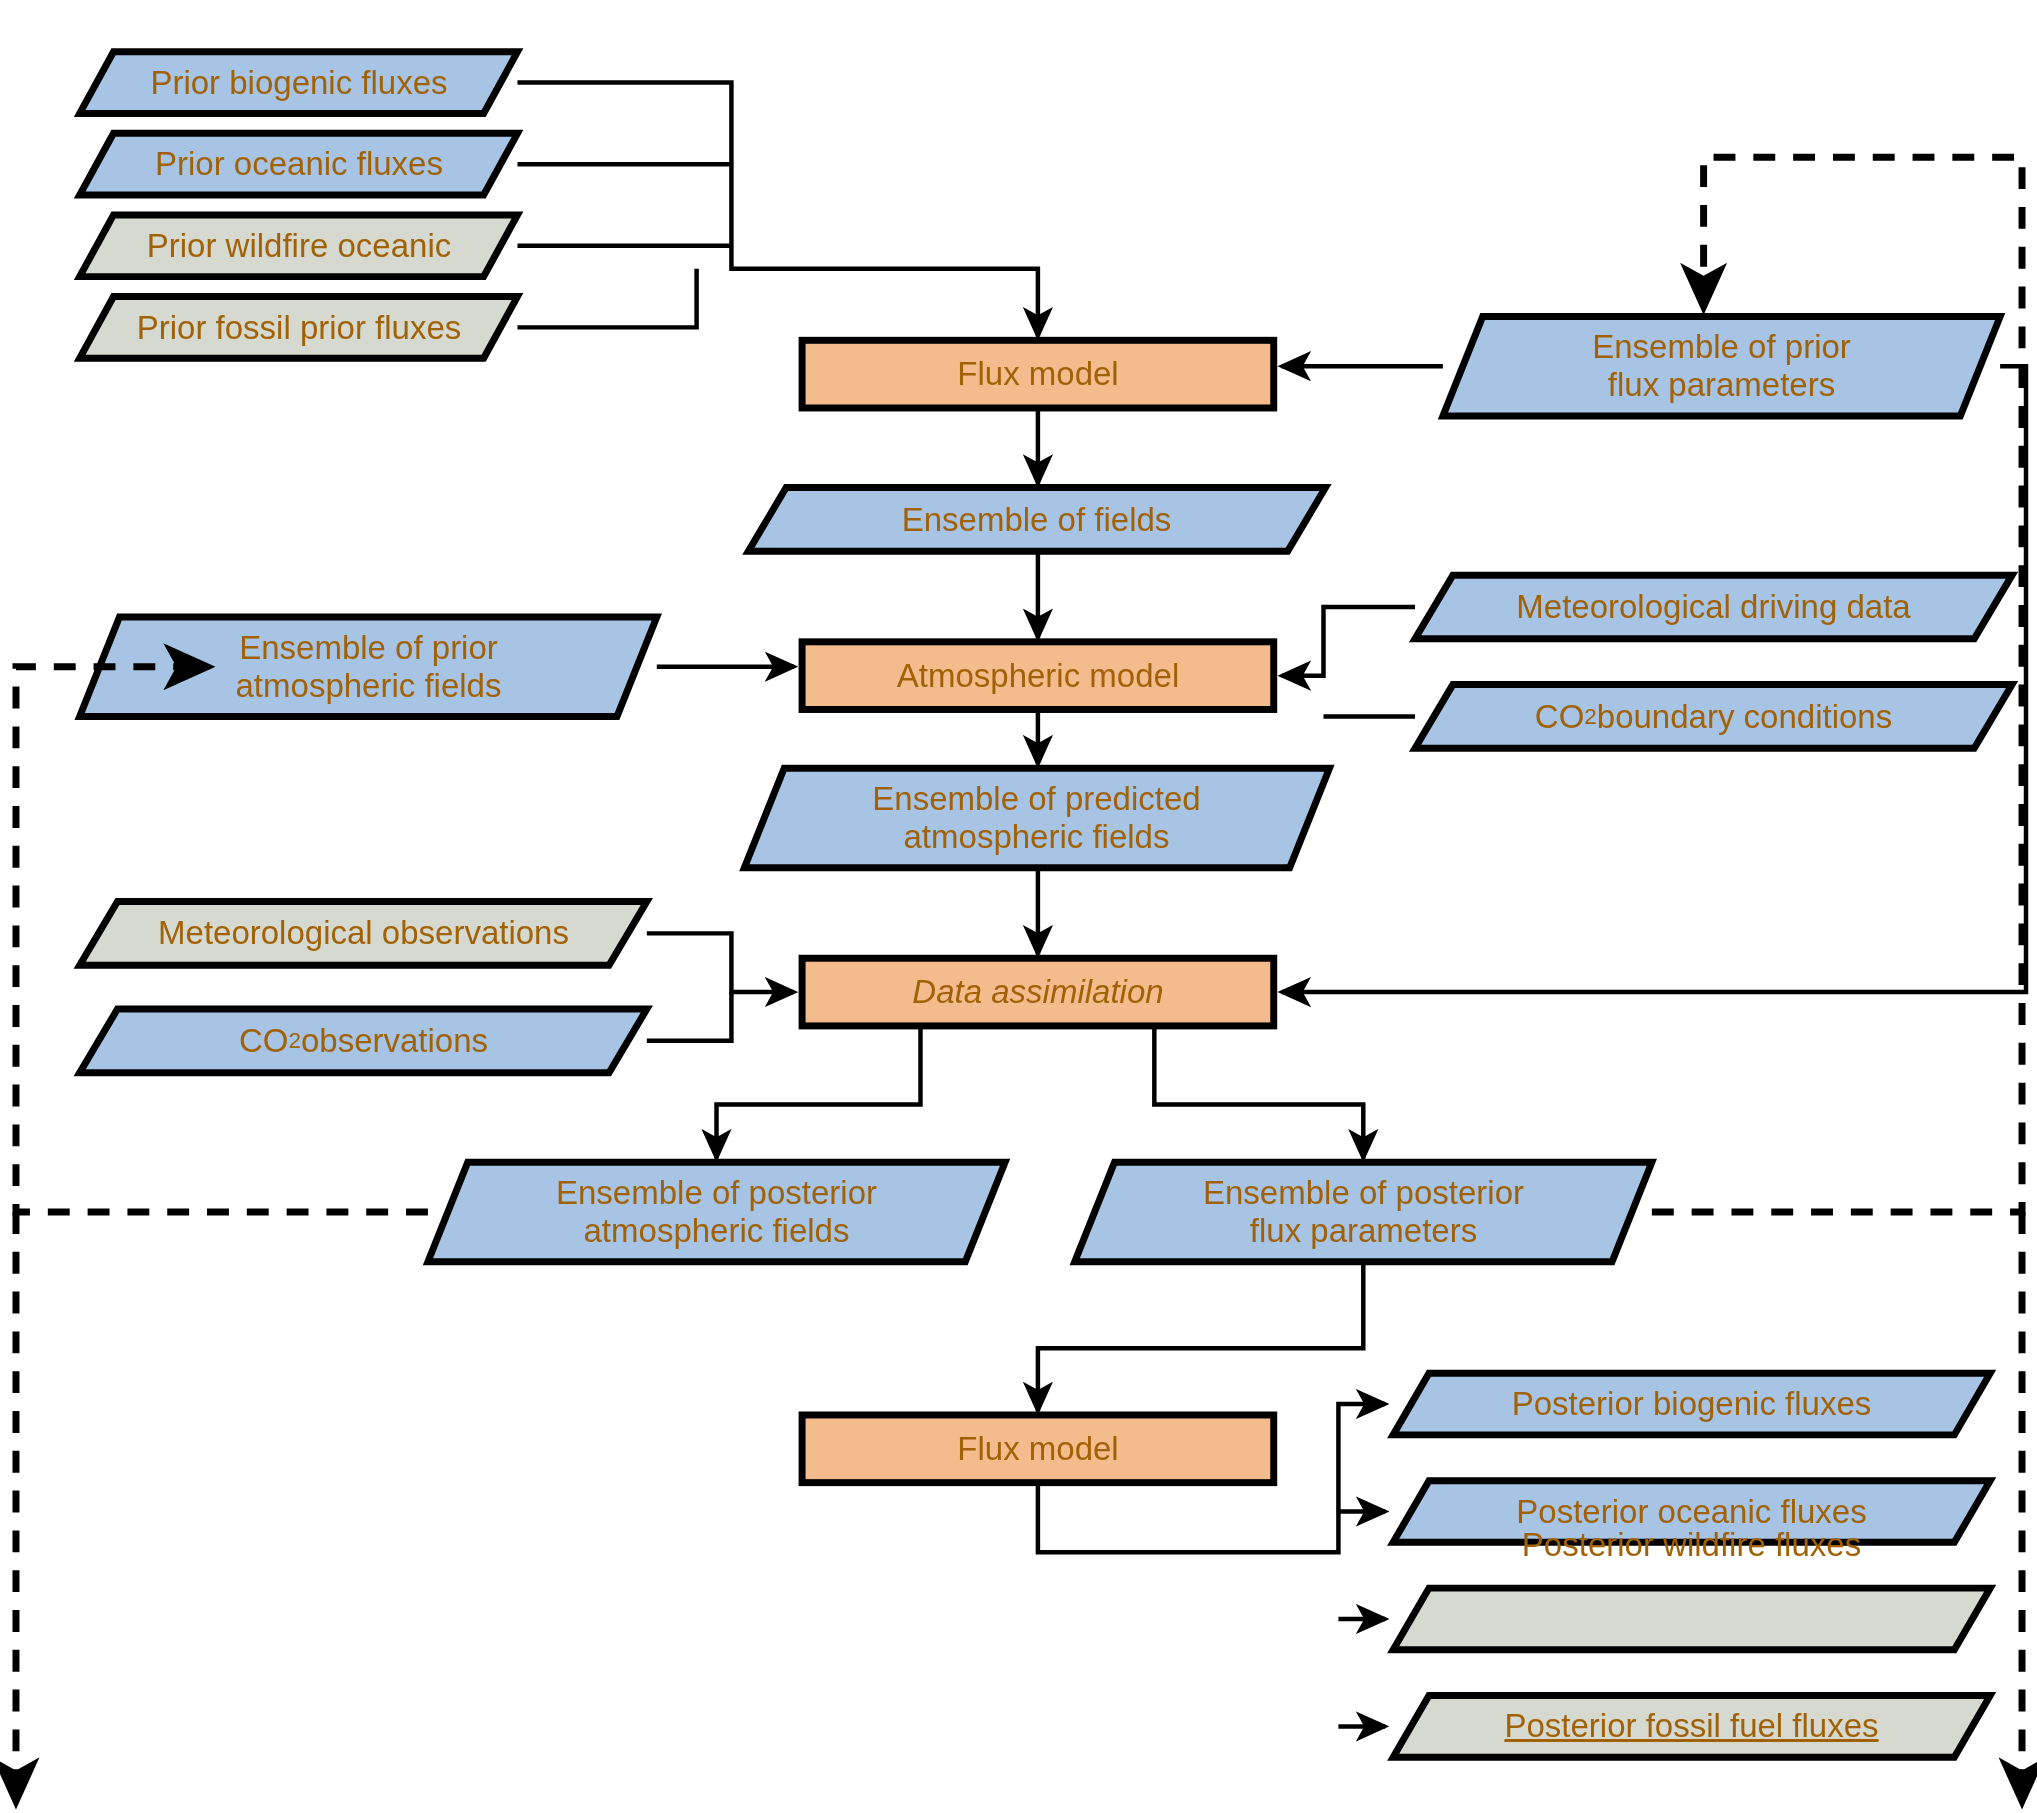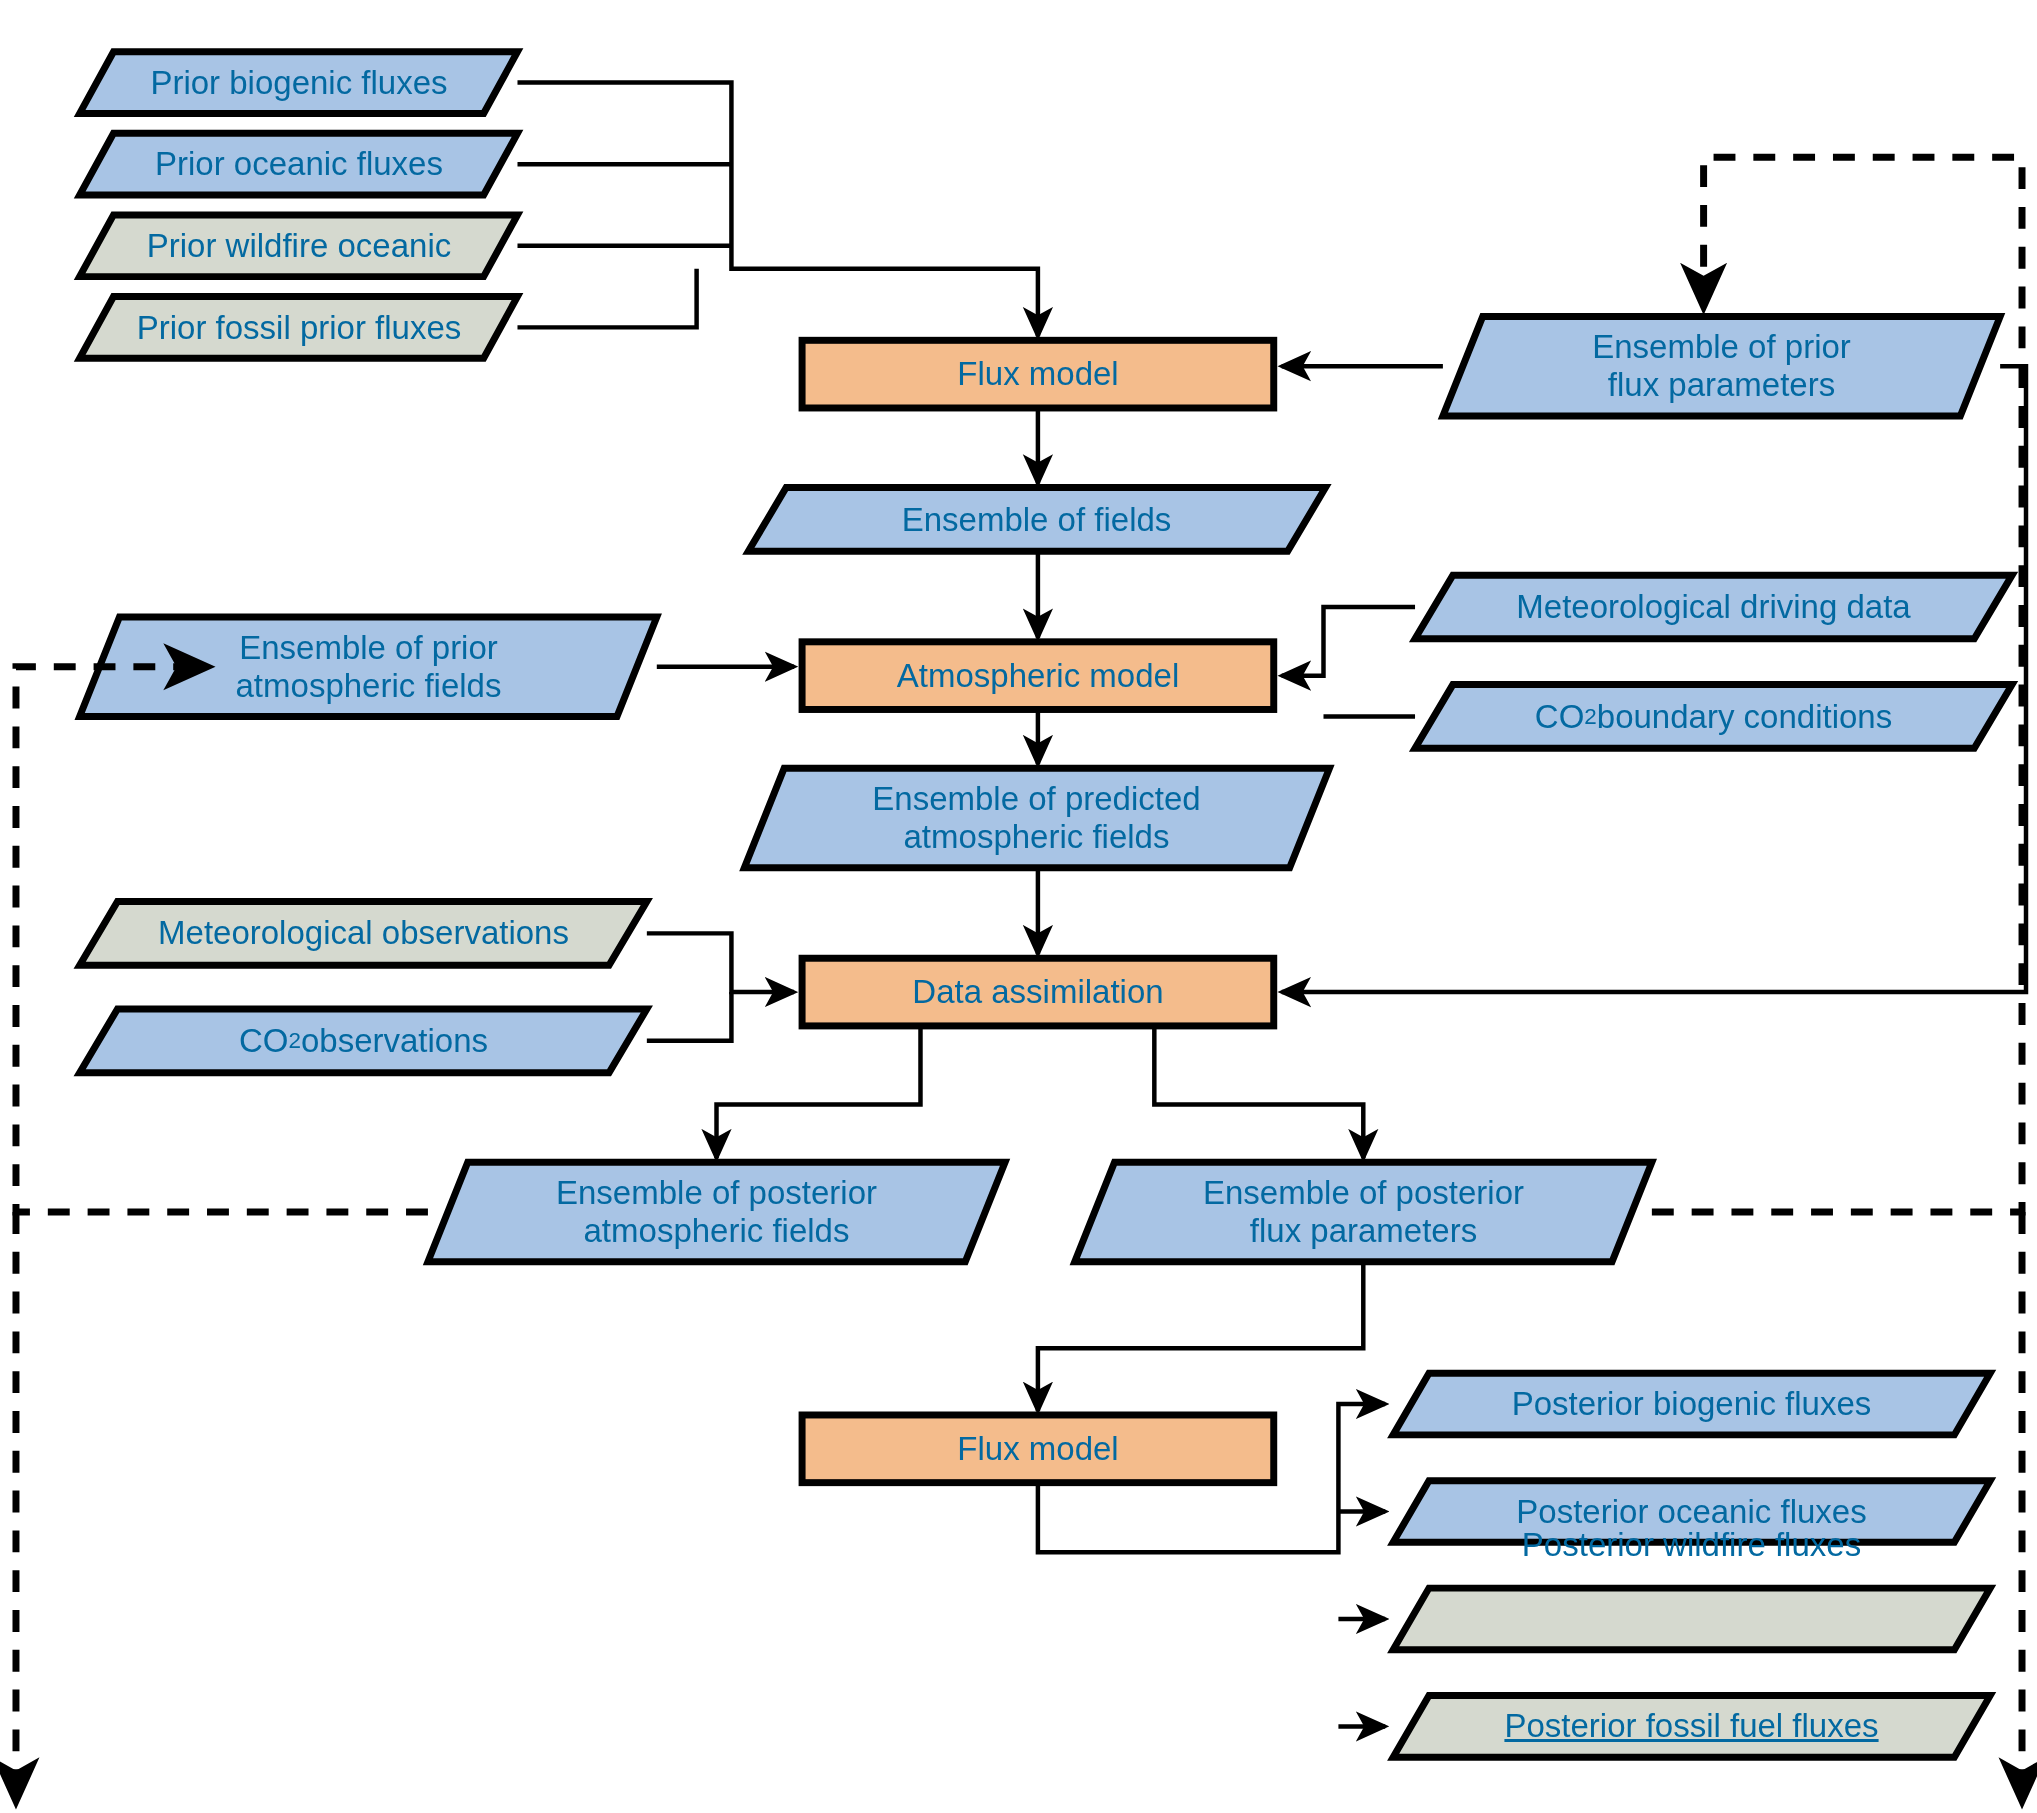--- a/index.html
+++ b/index.html
@@ -1,21 +1,21 @@
 <!DOCTYPE html>
 <html><head>
 <meta charset="utf-8">
 <style>
   html,body{margin:0;padding:0;background:#ffffff;}
   #root{position:relative;width:2038px;height:1814px;background:#ffffff;
         font-family:"Liberation Sans","DejaVu Sans",sans-serif;}
   svg{position:absolute;left:0;top:0;width:2038px;height:1814px;}
   .nodelabel{
     position:absolute;display:flex;align-items:center;justify-content:center;
-    text-align:center;color:#0369a1;font-size:33px;line-height:1.15;
+    text-align:center;color:#a16207;font-size:33px;line-height:1.15;
     pointer-events:none;white-space:pre-line;font-family:"Liberation Sans","DejaVu Sans",sans-serif;
   }
   .nodelabel sub{font-size:0.68em;vertical-align:-0.28em;}
 </style>
 </head>
 <body>
 
 <div id="root">
 
   <svg viewBox="0 0 2048 1823">
@@ -91,21 +91,21 @@
       <div class="nodelabel" style="left: 748px; top: 488px; width: 577px; height: 64px;">Ensemble of fields</div>
       <div class="nodelabel" style="left: 80px; top: 617px; width: 577px; height: 100px;">Ensemble of prior
 atmospheric fields</div>
       <div class="nodelabel" style="left: 802px; top: 642px; width: 472px; height: 68px;">Atmospheric model</div>
       <div class="nodelabel" style="left: 1415px; top: 575px; width: 597px; height: 64px;">Meteorological driving data</div>
       <div class="nodelabel" style="left: 1415px; top: 685px; width: 597px; height: 64px;">CO<sub>2</sub> boundary conditions</div>
       <div class="nodelabel" style="left: 744px; top: 768px; width: 585px; height: 100px;">Ensemble of predicted
 atmospheric fields</div>
       <div class="nodelabel" style="left: 80px; top: 901px; width: 567px; height: 64px;">Meteorological observations</div>
       <div class="nodelabel" style="left: 80px; top: 1009px; width: 567px; height: 64px;">CO<sub>2</sub> observations</div>
-      <div class="nodelabel" style="left: 802px; top: 958px; width: 472px; height: 68px;">Data assimilation</div>
+      <div class="nodelabel" style="left: 802px; top: 958px; width: 472px; height: 68px; font-style: italic;">Data assimilation</div>
       <div class="nodelabel" style="left: 428px; top: 1162px; width: 577px; height: 100px;">Ensemble of posterior
 atmospheric fields</div>
       <div class="nodelabel" style="left: 1075px; top: 1162px; width: 577px; height: 100px;">Ensemble of posterior
 flux parameters</div>
       <div class="nodelabel" style="left: 802px; top: 1415px; width: 472px; height: 68px;">Flux model</div>
       <div class="nodelabel" style="left: 1393px; top: 1373px; width: 597px; height: 62px;">Posterior biogenic fluxes</div>
       <div class="nodelabel" style="left: 1393px; top: 1481px; width: 597px; height: 62px;">Posterior oceanic fluxes</div>
       <div class="nodelabel" style="left: 1393px; top: 1514px; width: 597px; height: 62px;">Posterior wildfire fluxes</div>
       <div class="nodelabel" style="left: 1393px; top: 1695px; width: 597px; height: 62px; text-decoration: underline;">Posterior fossil fuel fluxes</div>
     </div>

